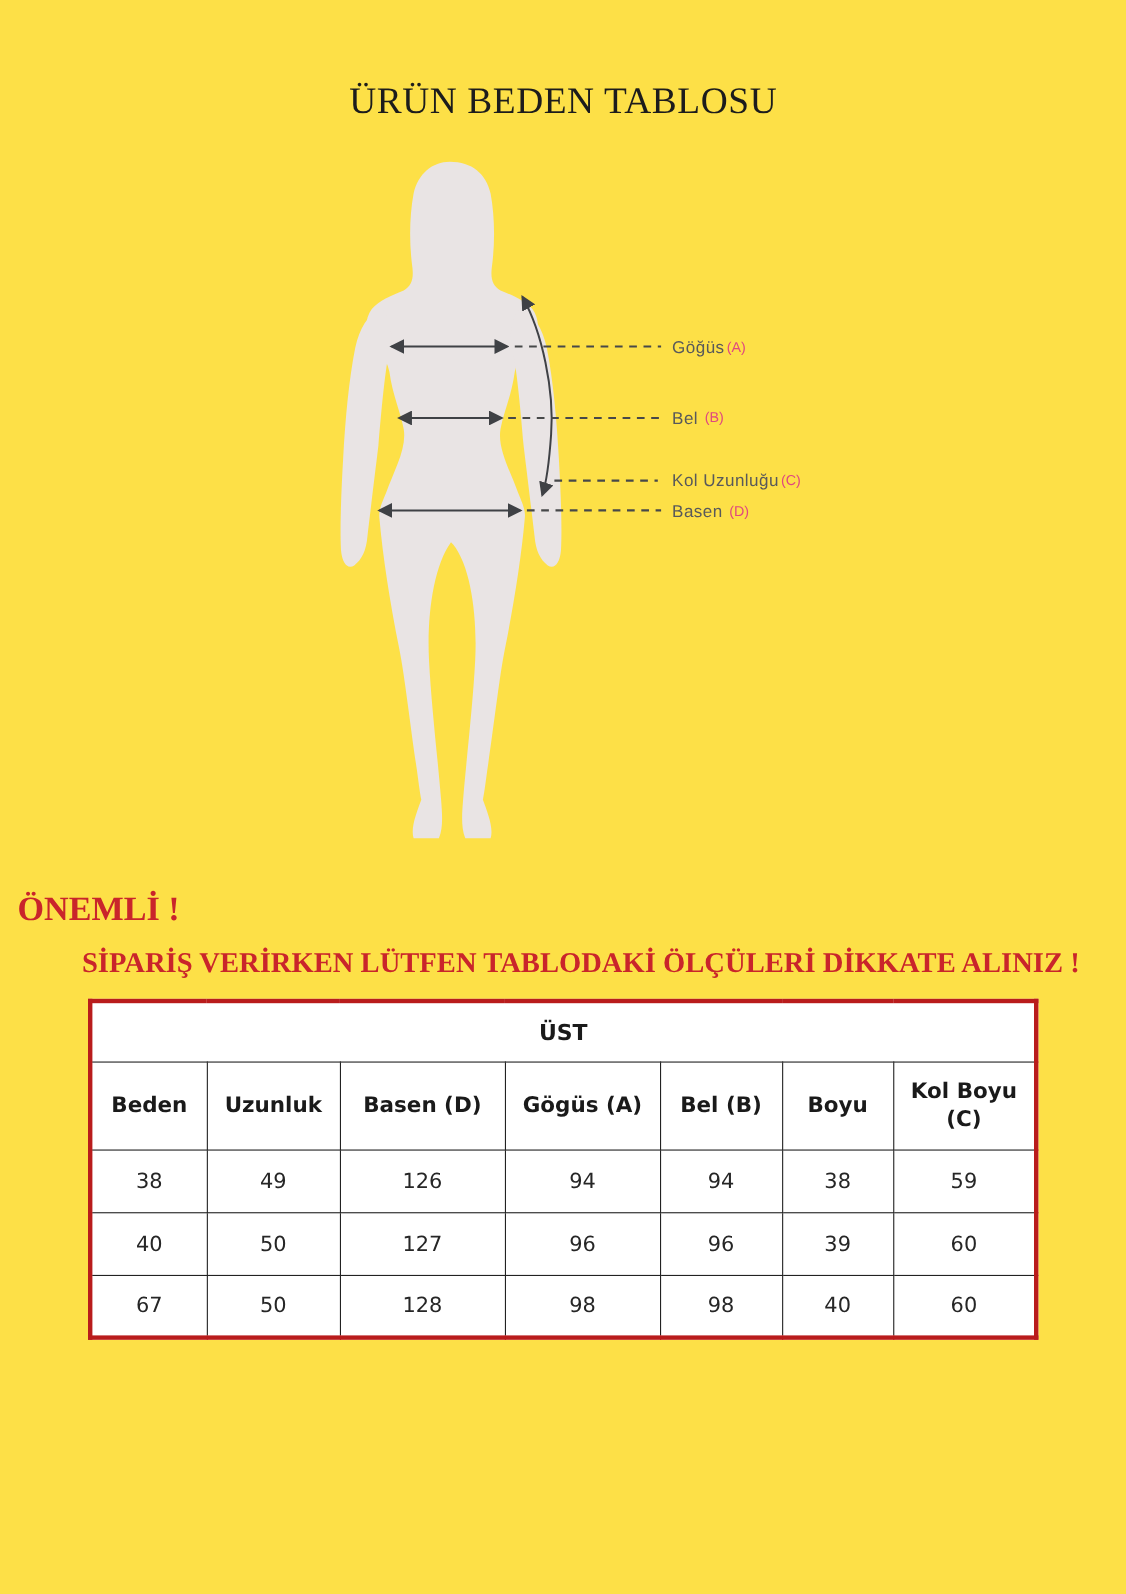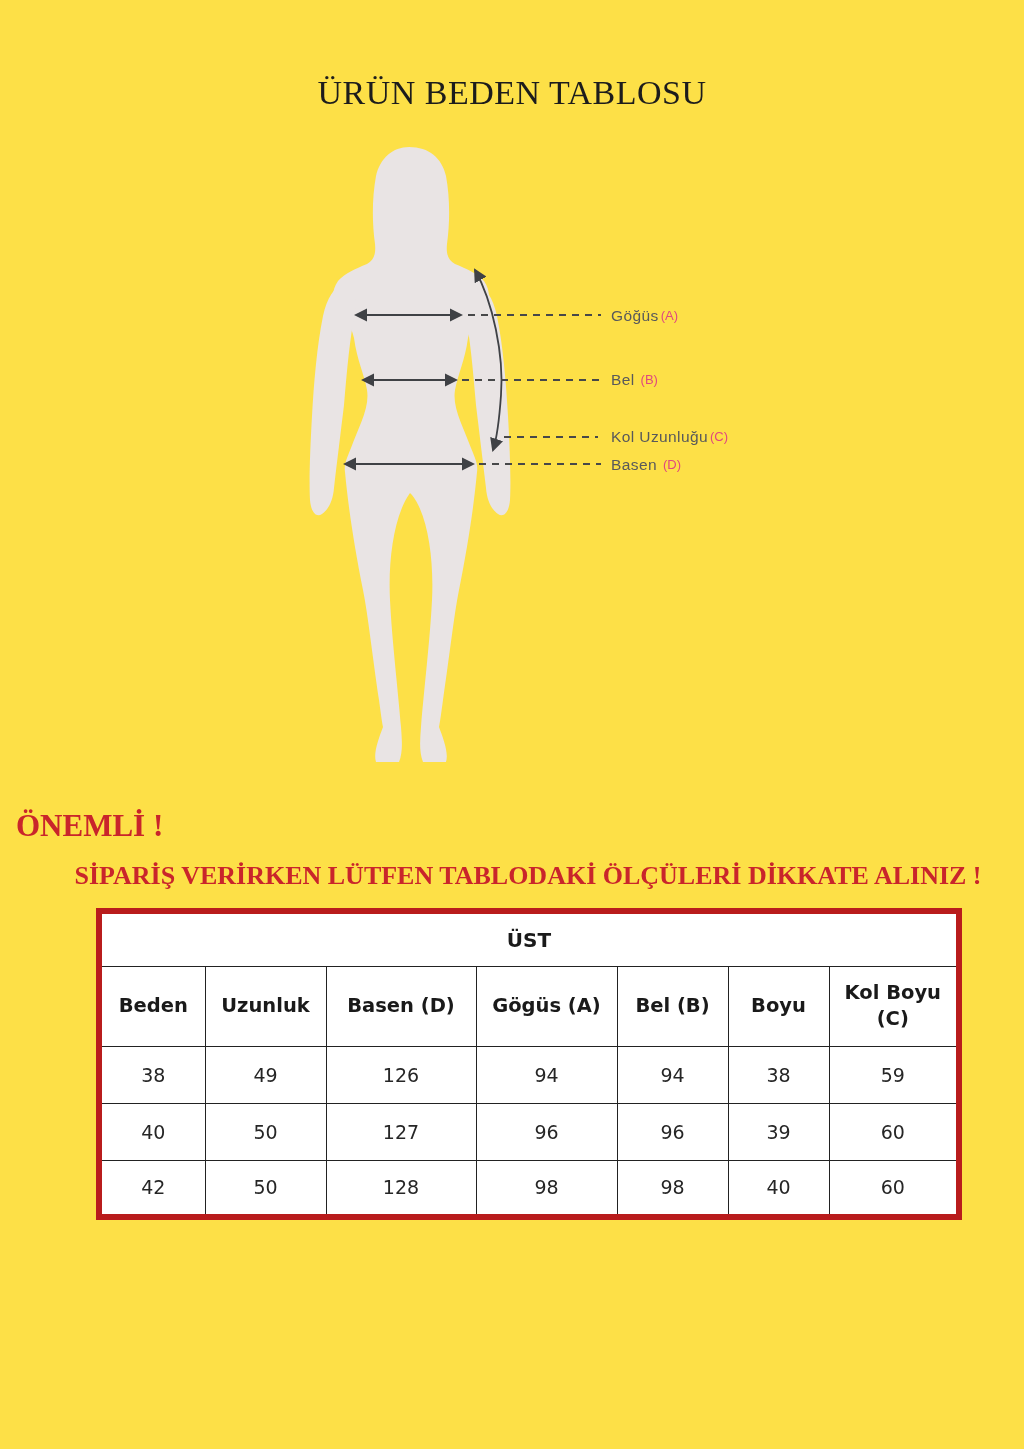--- a/index.html
+++ b/index.html
@@ -43,21 +43,21 @@
     position:absolute;top:908px;left:80px;
     width:860px;border-collapse:collapse;table-layout:fixed;
     background:#ffffff;
     font-family:"DejaVu Sans","Liberation Sans",sans-serif;
   }
   table.size-table th, table.size-table td{
     border:1.5px solid #222222;
     text-align:center;vertical-align:middle;
     padding:0 4px;color:#1a1a1a;
   }
-  table.size-table{border:6px solid #b91c1c;margin-left:16px;}
+  table.size-table{border:4px solid #b91c1c;}
   tr.group-row{height:55px;}
   tr.group-row th{font-size:20px;font-weight:700;}
   tr.header-row{height:80px;}
   tr.header-row th{font-size:19.5px;font-weight:700;line-height:26px;}
   tr.data-row{height:57px;}
   tr.data-row td{font-size:19px;font-weight:400;color:#262626;}
 </style>
 </head>
 <body>
 
@@ -183,21 +183,21 @@
       <tr class="data-row">
         <td>40</td>
         <td>50</td>
         <td>127</td>
         <td>96</td>
         <td>96</td>
         <td>39</td>
         <td>60</td>
       </tr>
       <tr class="data-row">
-        <td>42</td>
+        <td>67</td>
         <td>50</td>
         <td>128</td>
         <td>98</td>
         <td>98</td>
         <td>40</td>
         <td>60</td>
       </tr>
     </tbody>
   </table>
 

